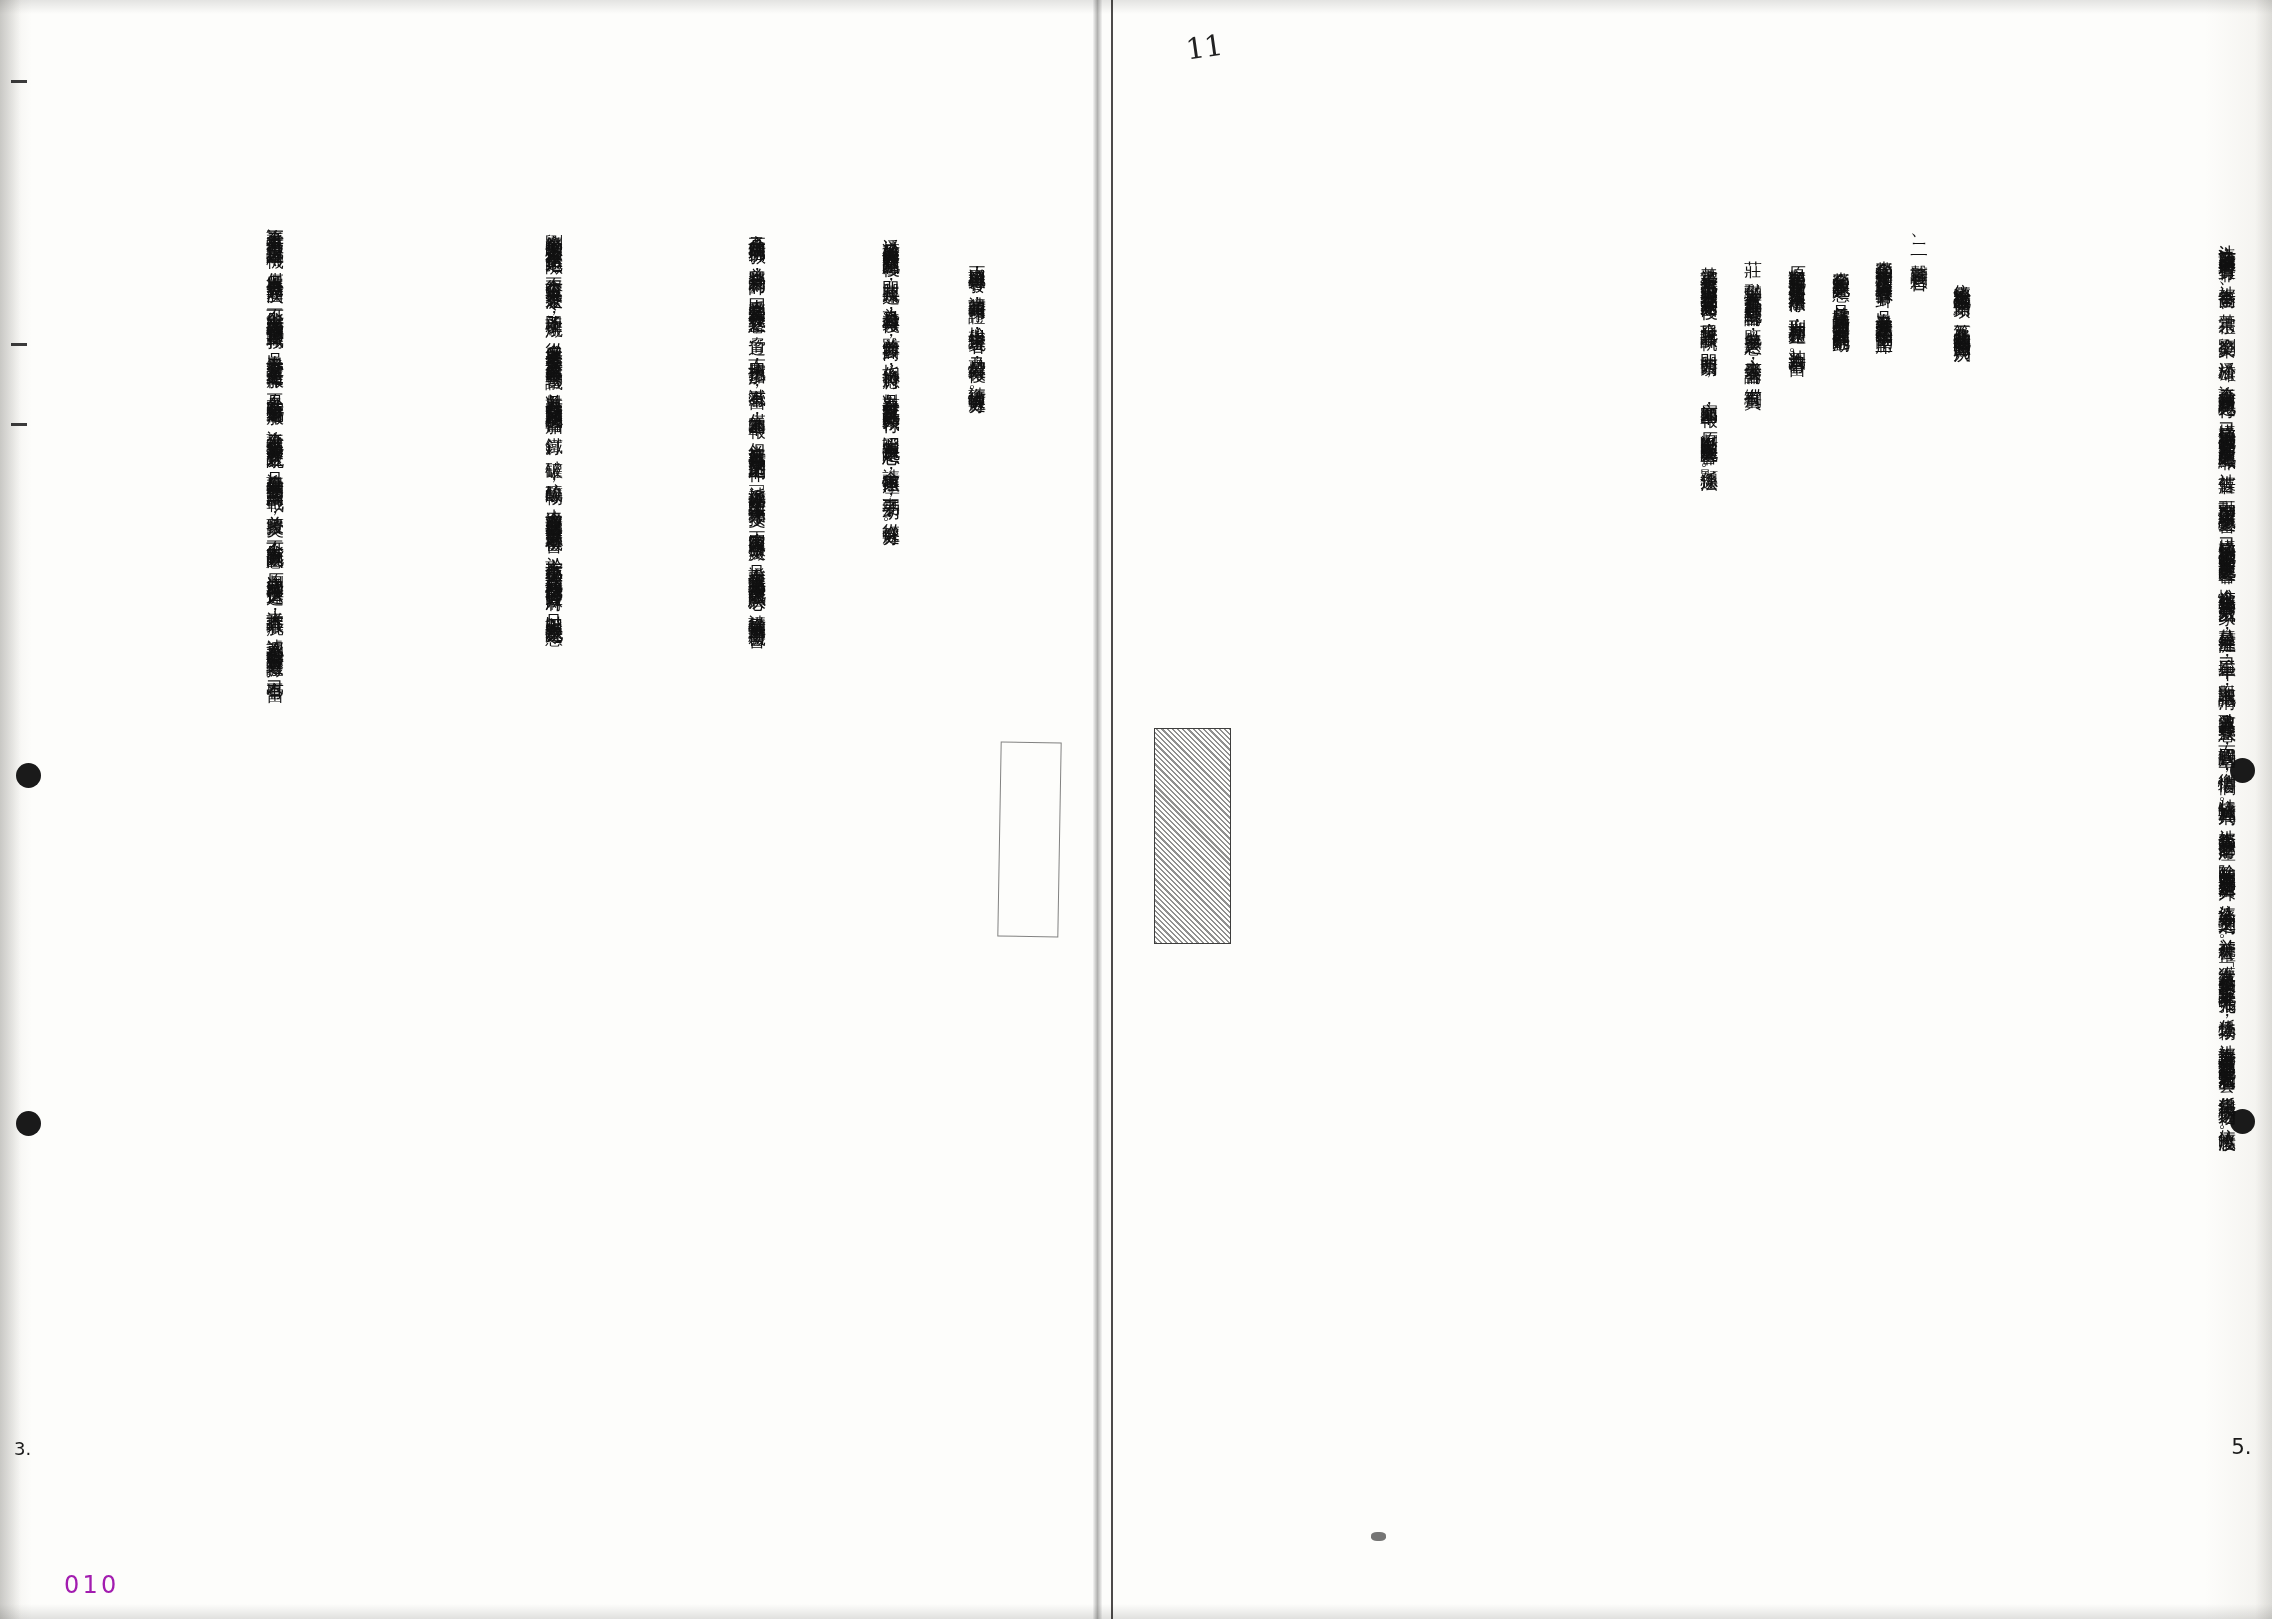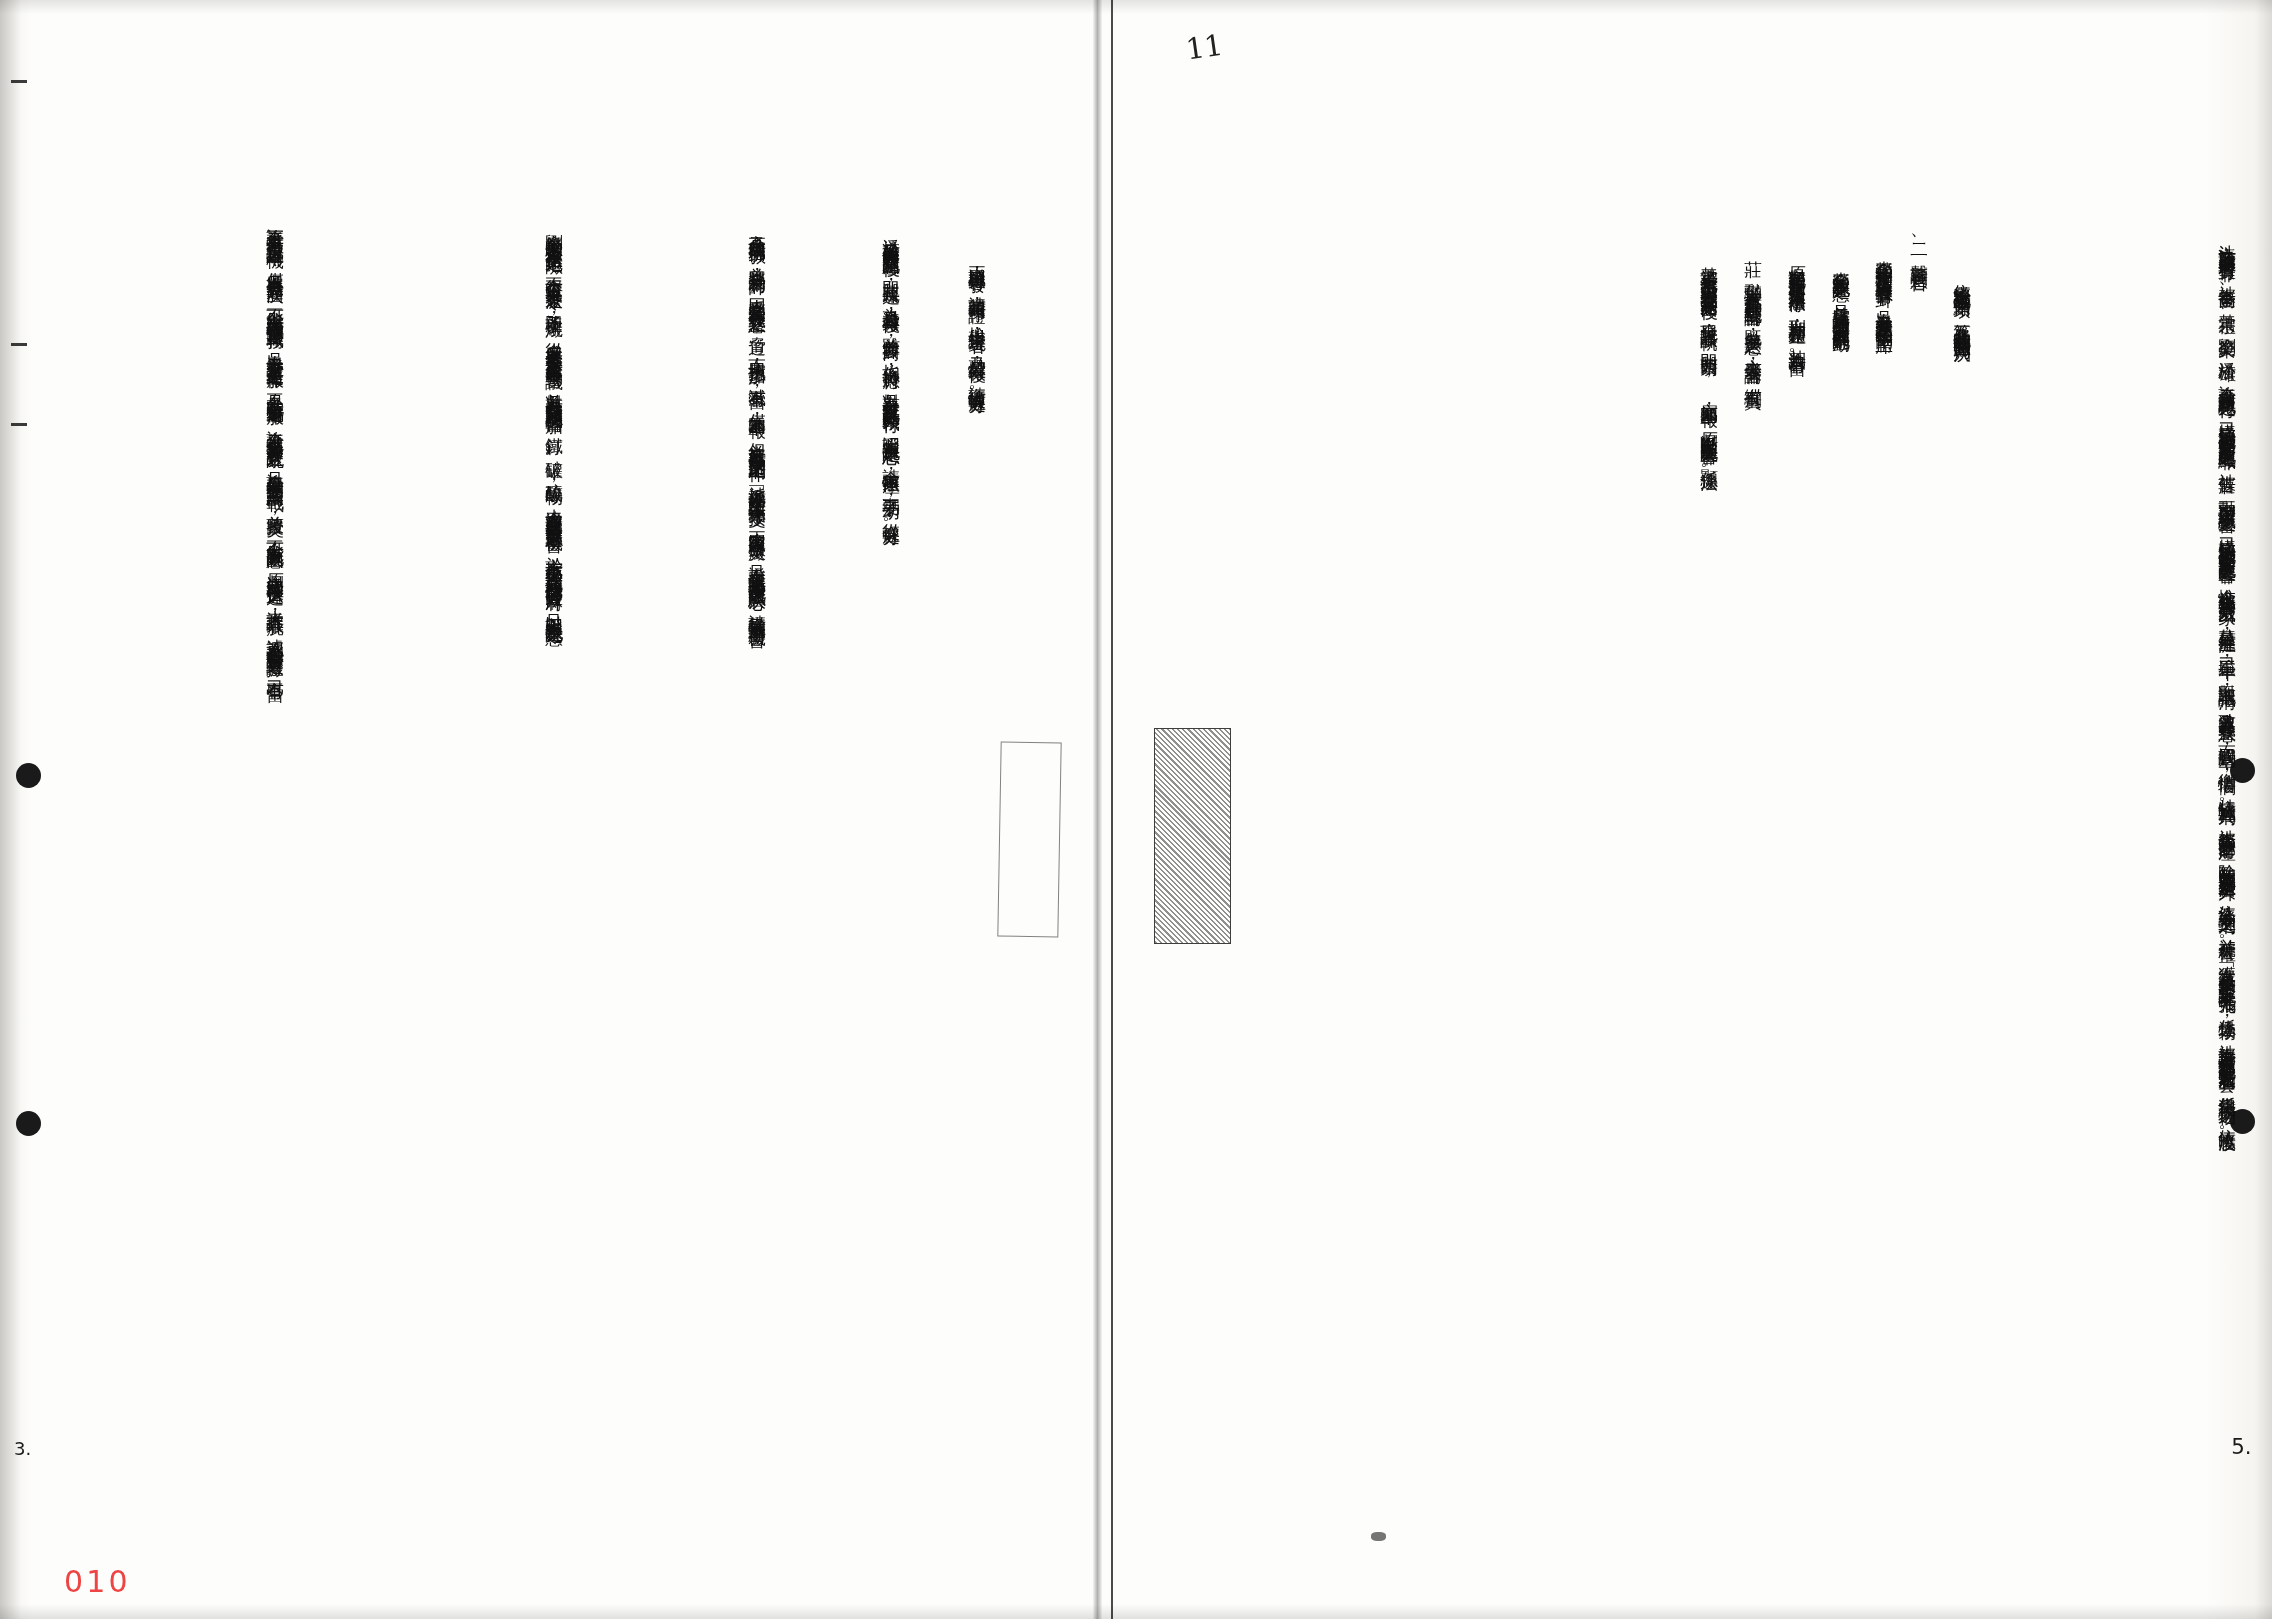--- a/index.html
+++ b/index.html
@@ -121,23 +121,23 @@
   .blot {
     position: absolute;
     background: #1a1a1a;
     border-radius: 40%;
     opacity: 0.8;
   }
   .pagenum-bl {
     position: absolute;
     left: 64px;
     bottom: 21.4px;
-    font-size: 30px;
+    font-size: 24px;
     letter-spacing: 3.2px;
-    color: #ef4444;
+    color: #a21caf;
     font-family: "DejaVu Sans", sans-serif;
   }
   .pagenum-tr {
     position: absolute;
     right: 21.4px;
     bottom: 161px;
     font-size: 21.4px;
     color: #1a1a1a;
     font-family: "DejaVu Sans", sans-serif;
   }

